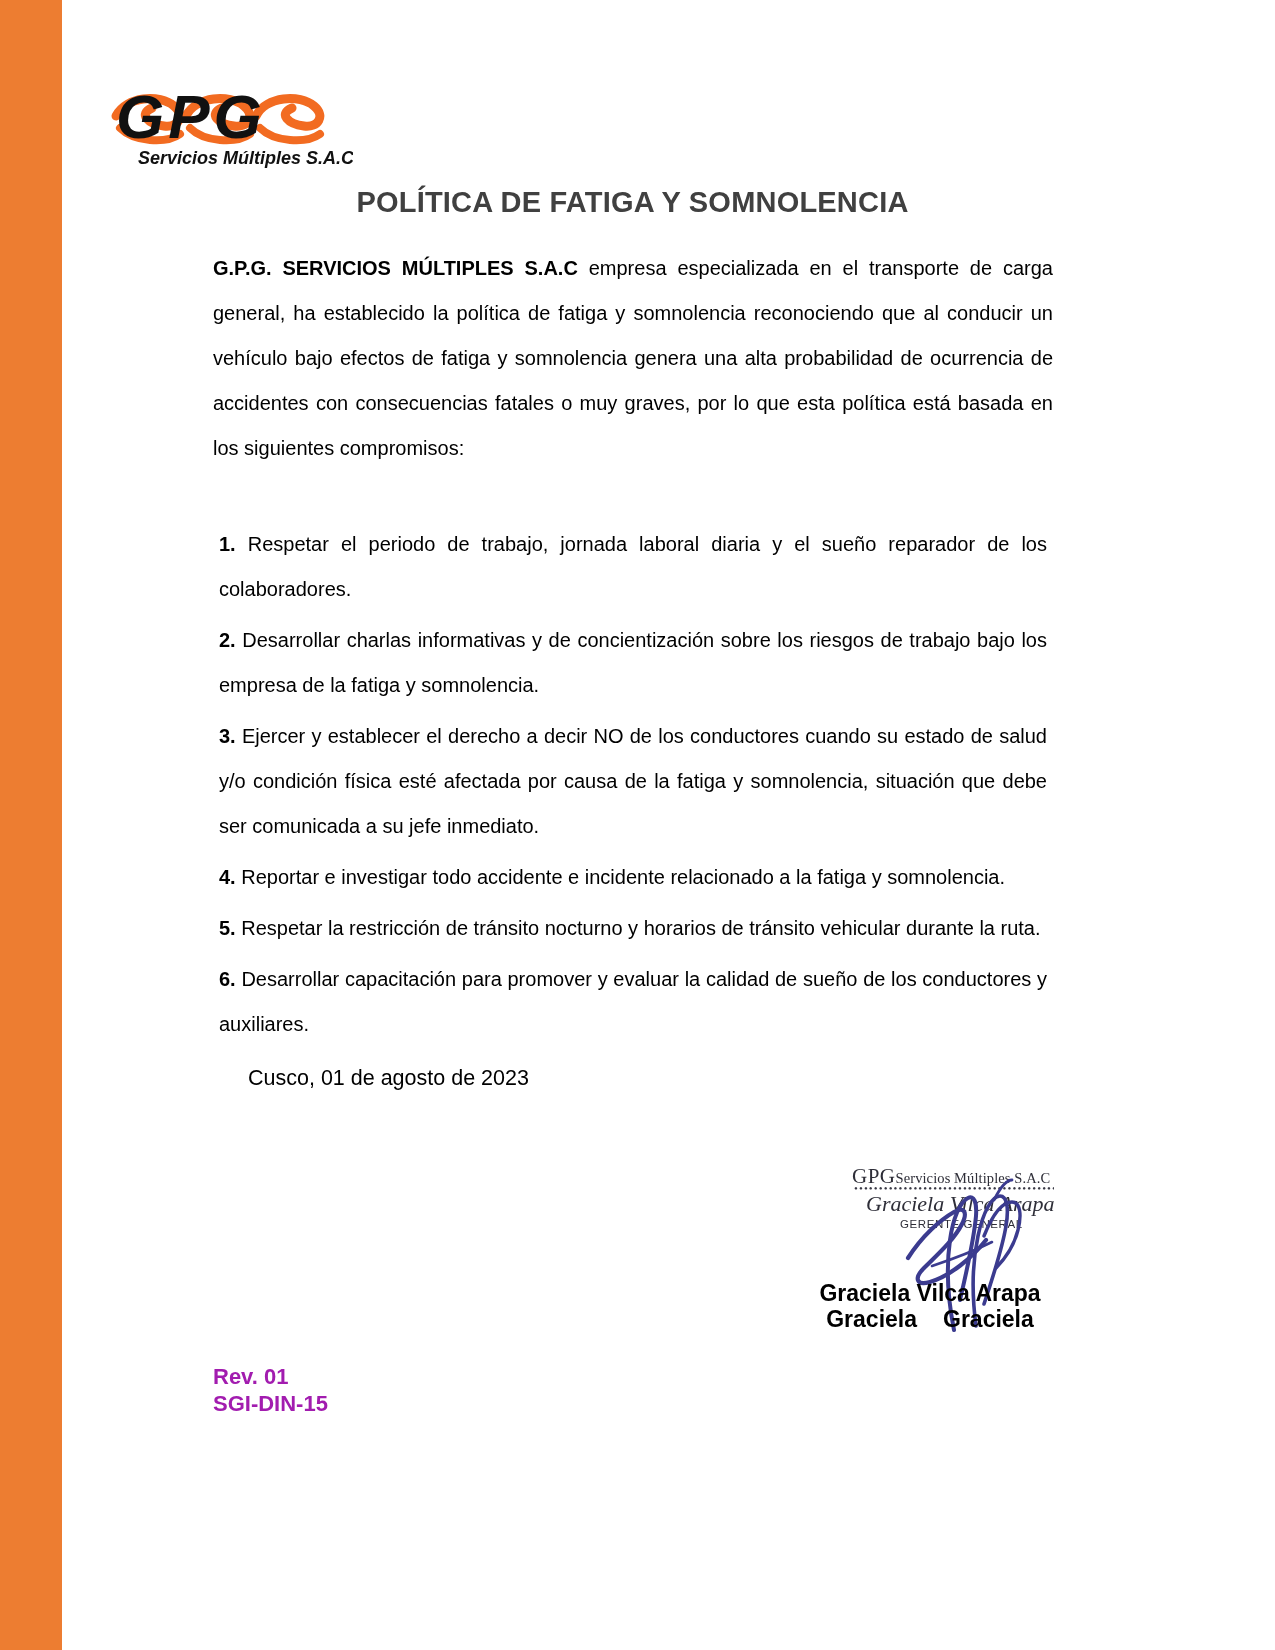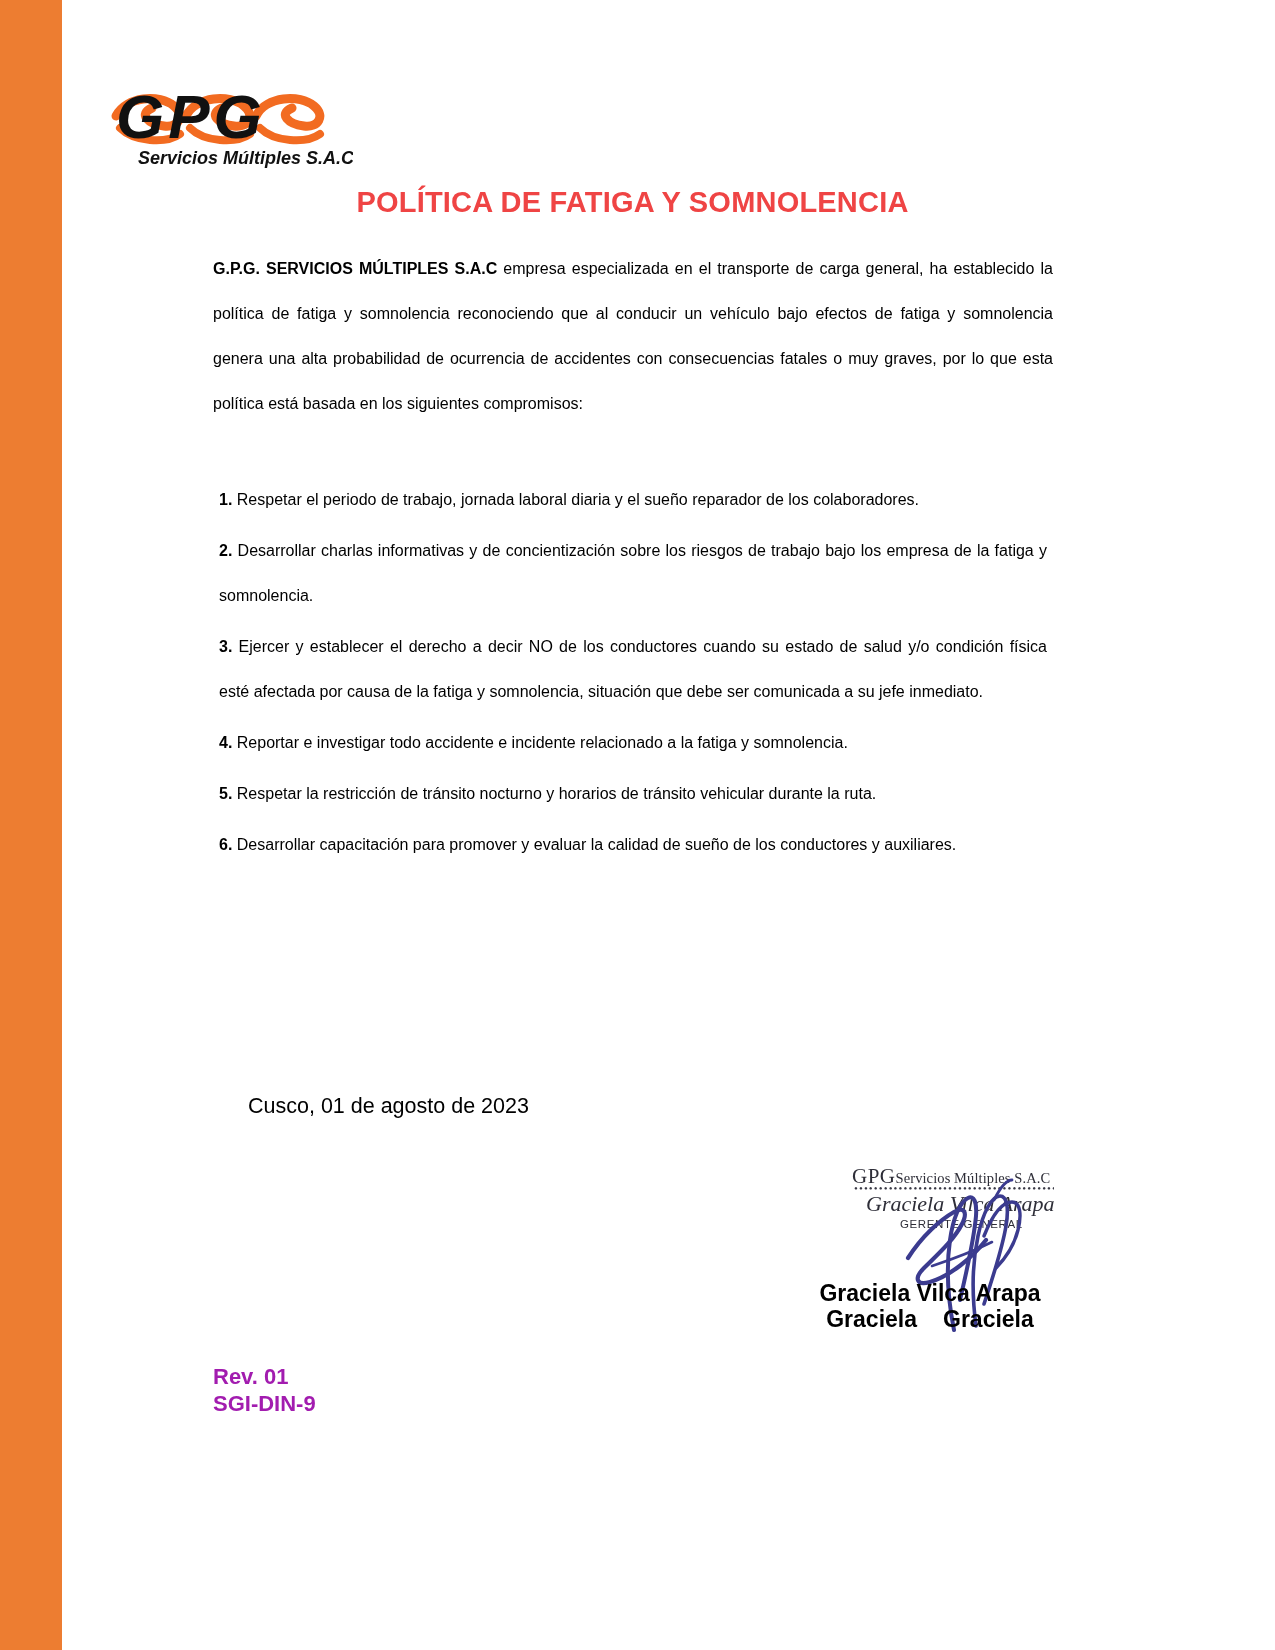--- a/index.html
+++ b/index.html
@@ -49,34 +49,34 @@
   #doc-title {
     position: absolute;
     left: 210px;
     top: 186px;
     width: 845px;
     text-align: center;
     font-family: "Liberation Sans", sans-serif;
     font-weight: bold;
     font-size: 29px;
     letter-spacing: 0.2px;
-    color: #ef4444;
+    color: #404040;
   }
 
   
   #body-col {
     position: absolute;
     left: 213px;
     top: 246px;
     width: 840px;
   }
   .para {
     font-family: "Liberation Sans Narrow", "Liberation Sans", sans-serif;
     font-stretch: condensed;
-    font-size: 16px;
+    font-size: 20px;
     line-height: 45px;
     text-align: justify;
     text-justify: inter-word;
     color: #000000;
     margin: 0;
   }
   .para b, .lead {
     font-weight: bold;
   }
   .spacer-para {
@@ -87,21 +87,20 @@
   }
 
   
   #date-line {
     position: absolute;
     left: 248px;
     top: 1066px;
     font-family: "Liberation Sans", sans-serif;
     font-size: 21.5px;
     color: #000000;
-    margin-top: 28px;
   }
 
   
   #stamp {
     position: absolute;
     left: 852px;
     top: 1148px;
     width: 212px;
     height: 96px;
   }
@@ -272,16 +271,16 @@
     </g>
   </svg>
 
   <div id="signer-block">
     <div id="signer-name">Graciela Vilca Arapa</div>
     <div id="signer-role"><span>Graciela</span><span class="gap"></span><span>Graciela</span></div>
   </div>
 
   <div id="footer-block">
     <div>Rev. 01</div>
-    <div>SGI-DIN-9</div>
+    <div>SGI-DIN-15</div>
   </div>
 
 </div>
 
 </body></html>

